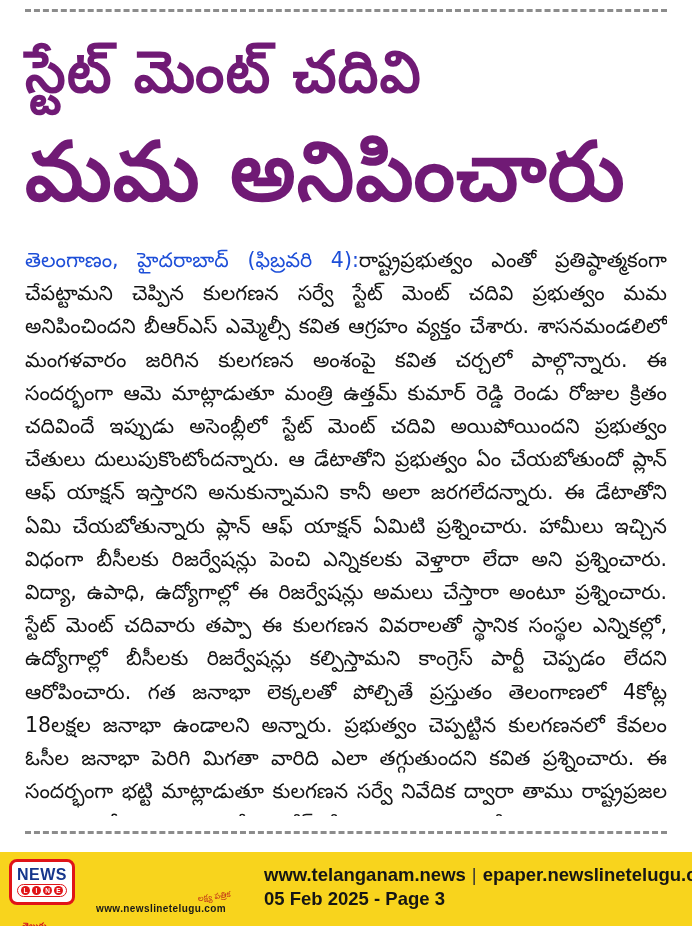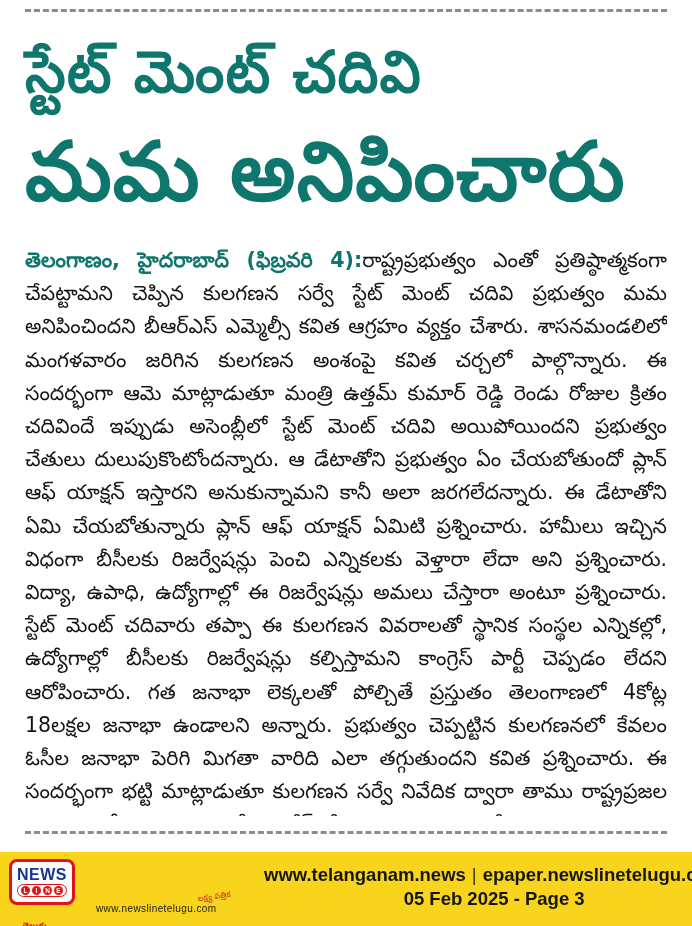--- a/index.html
+++ b/index.html
@@ -8,39 +8,39 @@
     position:relative; width:692px; height:926px; background:#ffffff;
     overflow:hidden; font-family:"DejaVu Sans", sans-serif;
   }
   .dash-line {
     position:absolute; left:25px; width:642px; height:0;
     border-top:3px dashed #8c8c8c;
   }
   .dash-top { top:9px; }
   .dash-bottom { top:831px; }
 
-  .headline { position:absolute; left:25px; top:26px; width:650px; color:#0f766e; }
+  .headline { position:absolute; left:25px; top:26px; width:650px; color:#701a75; }
   .headline-line1 {
     font-size:58px; font-weight:bold; line-height:92px; letter-spacing:1px;
     white-space:nowrap;
   }
   .headline-line2 {
     font-size:82px; font-weight:bold; line-height:108px; letter-spacing:1px;
     white-space:nowrap;
   }
 
   .article {
     position:absolute; left:25px; top:244px; width:642px; height:572px;
     font-size:20.5px; line-height:33.2px; text-align:justify; color:#141414;
     overflow:hidden;
   }
-  .article .dateline { font-weight:bold; color:#0f766e; }
+  .article .dateline { font-weight:normal; color:#1d4ed8; }
 
   .footer {
-    position:absolute; left:0; top:852px; width:692px; height:74px;text-align:center;
+    position:absolute; left:0; top:852px; width:692px; height:74px;
   }
 
   
   .nl-box {
     position:absolute; left:9px; top:7px; width:66px; height:46px;
     background:#ffffff; border:3px solid #e01418; border-radius:8px;
     display:flex; flex-direction:column; align-items:center; justify-content:center;
     gap:2px;
   }
   .nl-news {
@@ -63,21 +63,21 @@
 
   
   .tg-logo {
     position:absolute; left:80px; top:5px; display:flex; align-items:center;
     color:#1b4aa2; font-weight:bold; font-size:34px; line-height:40px;
     white-space:nowrap;
   }
   .tg-logo .tg-emblem-wrap { margin:0 1px; display:flex; align-items:center; }
   .tg-url {
     position:absolute; left:96px; top:51px; font-size:10px; color:#1a1a1a;
-    font-weight:normal; letter-spacing:0.4px; font-family:"Liberation Sans", sans-serif;
+    font-weight:bold; letter-spacing:0.4px; font-family:"Liberation Sans", sans-serif;
   }
   .tg-tagline {
     position:absolute; left:198px; top:40px; color:#c03018; font-size:8px;
     transform:rotate(-8deg); white-space:nowrap;
   }
 
   
   .info {
     position:absolute; left:264px; top:11px; color:#151515;
     font-family:"Liberation Sans", sans-serif; font-weight:bold;

